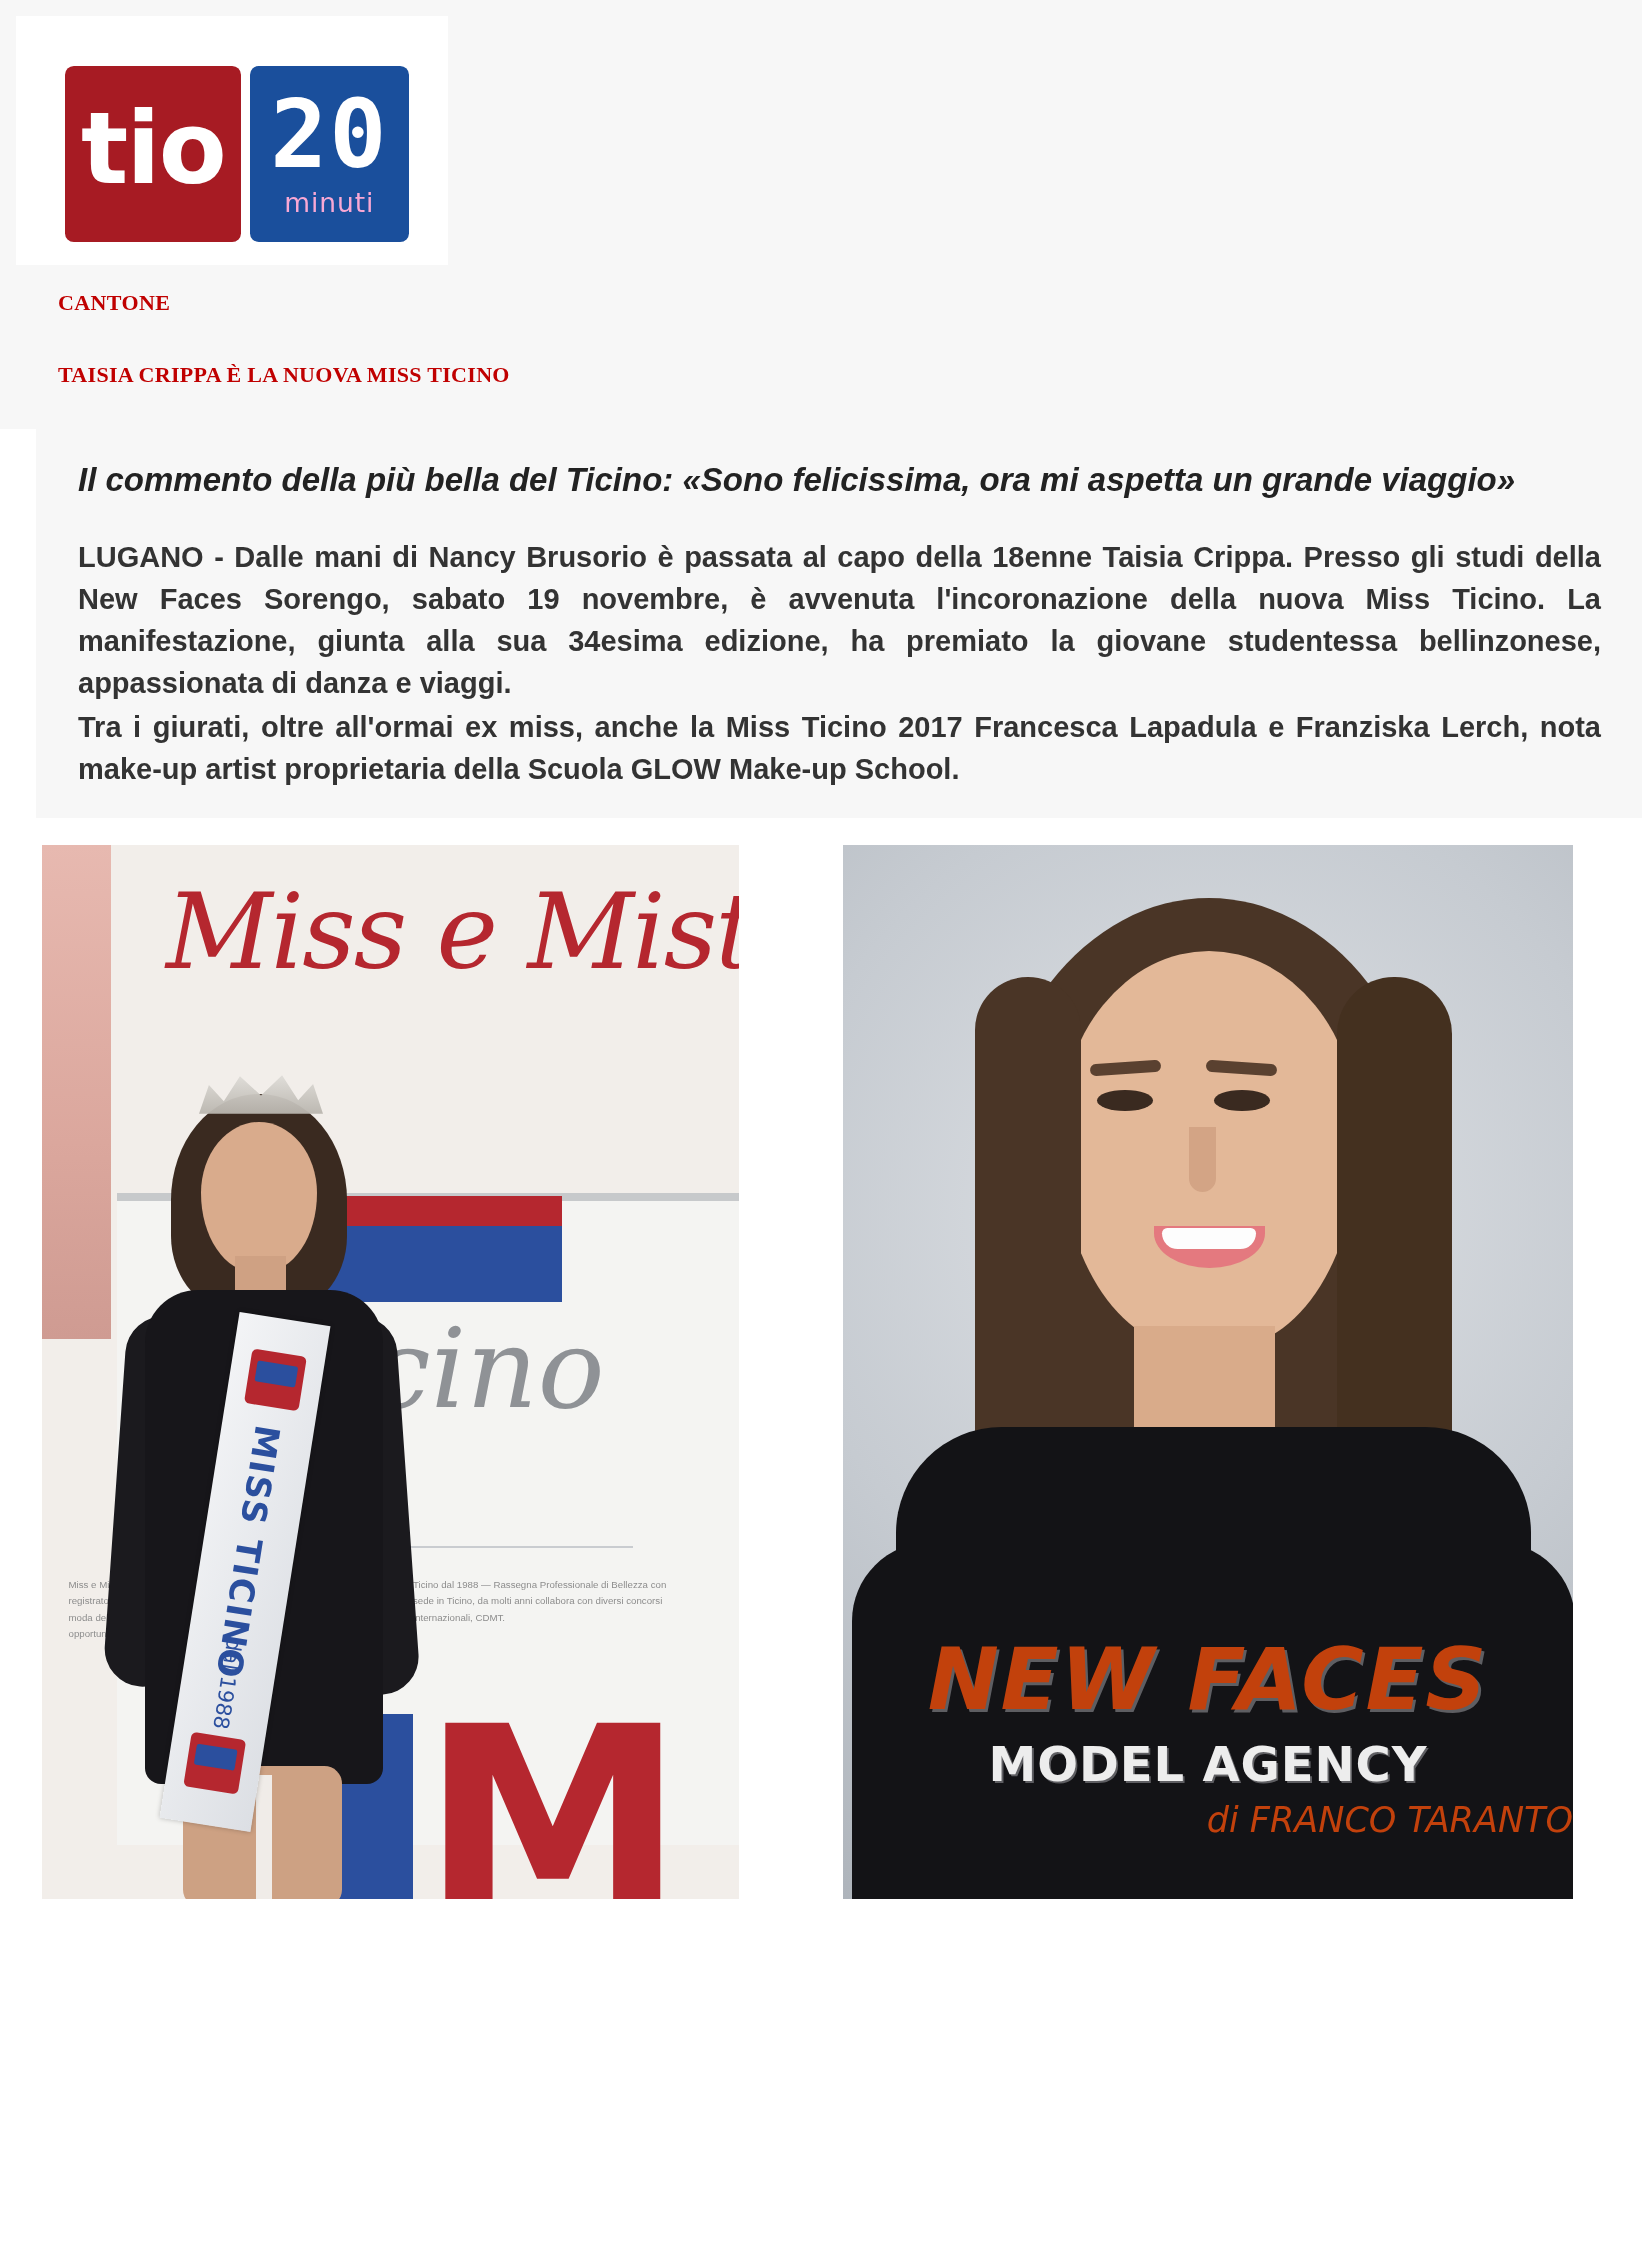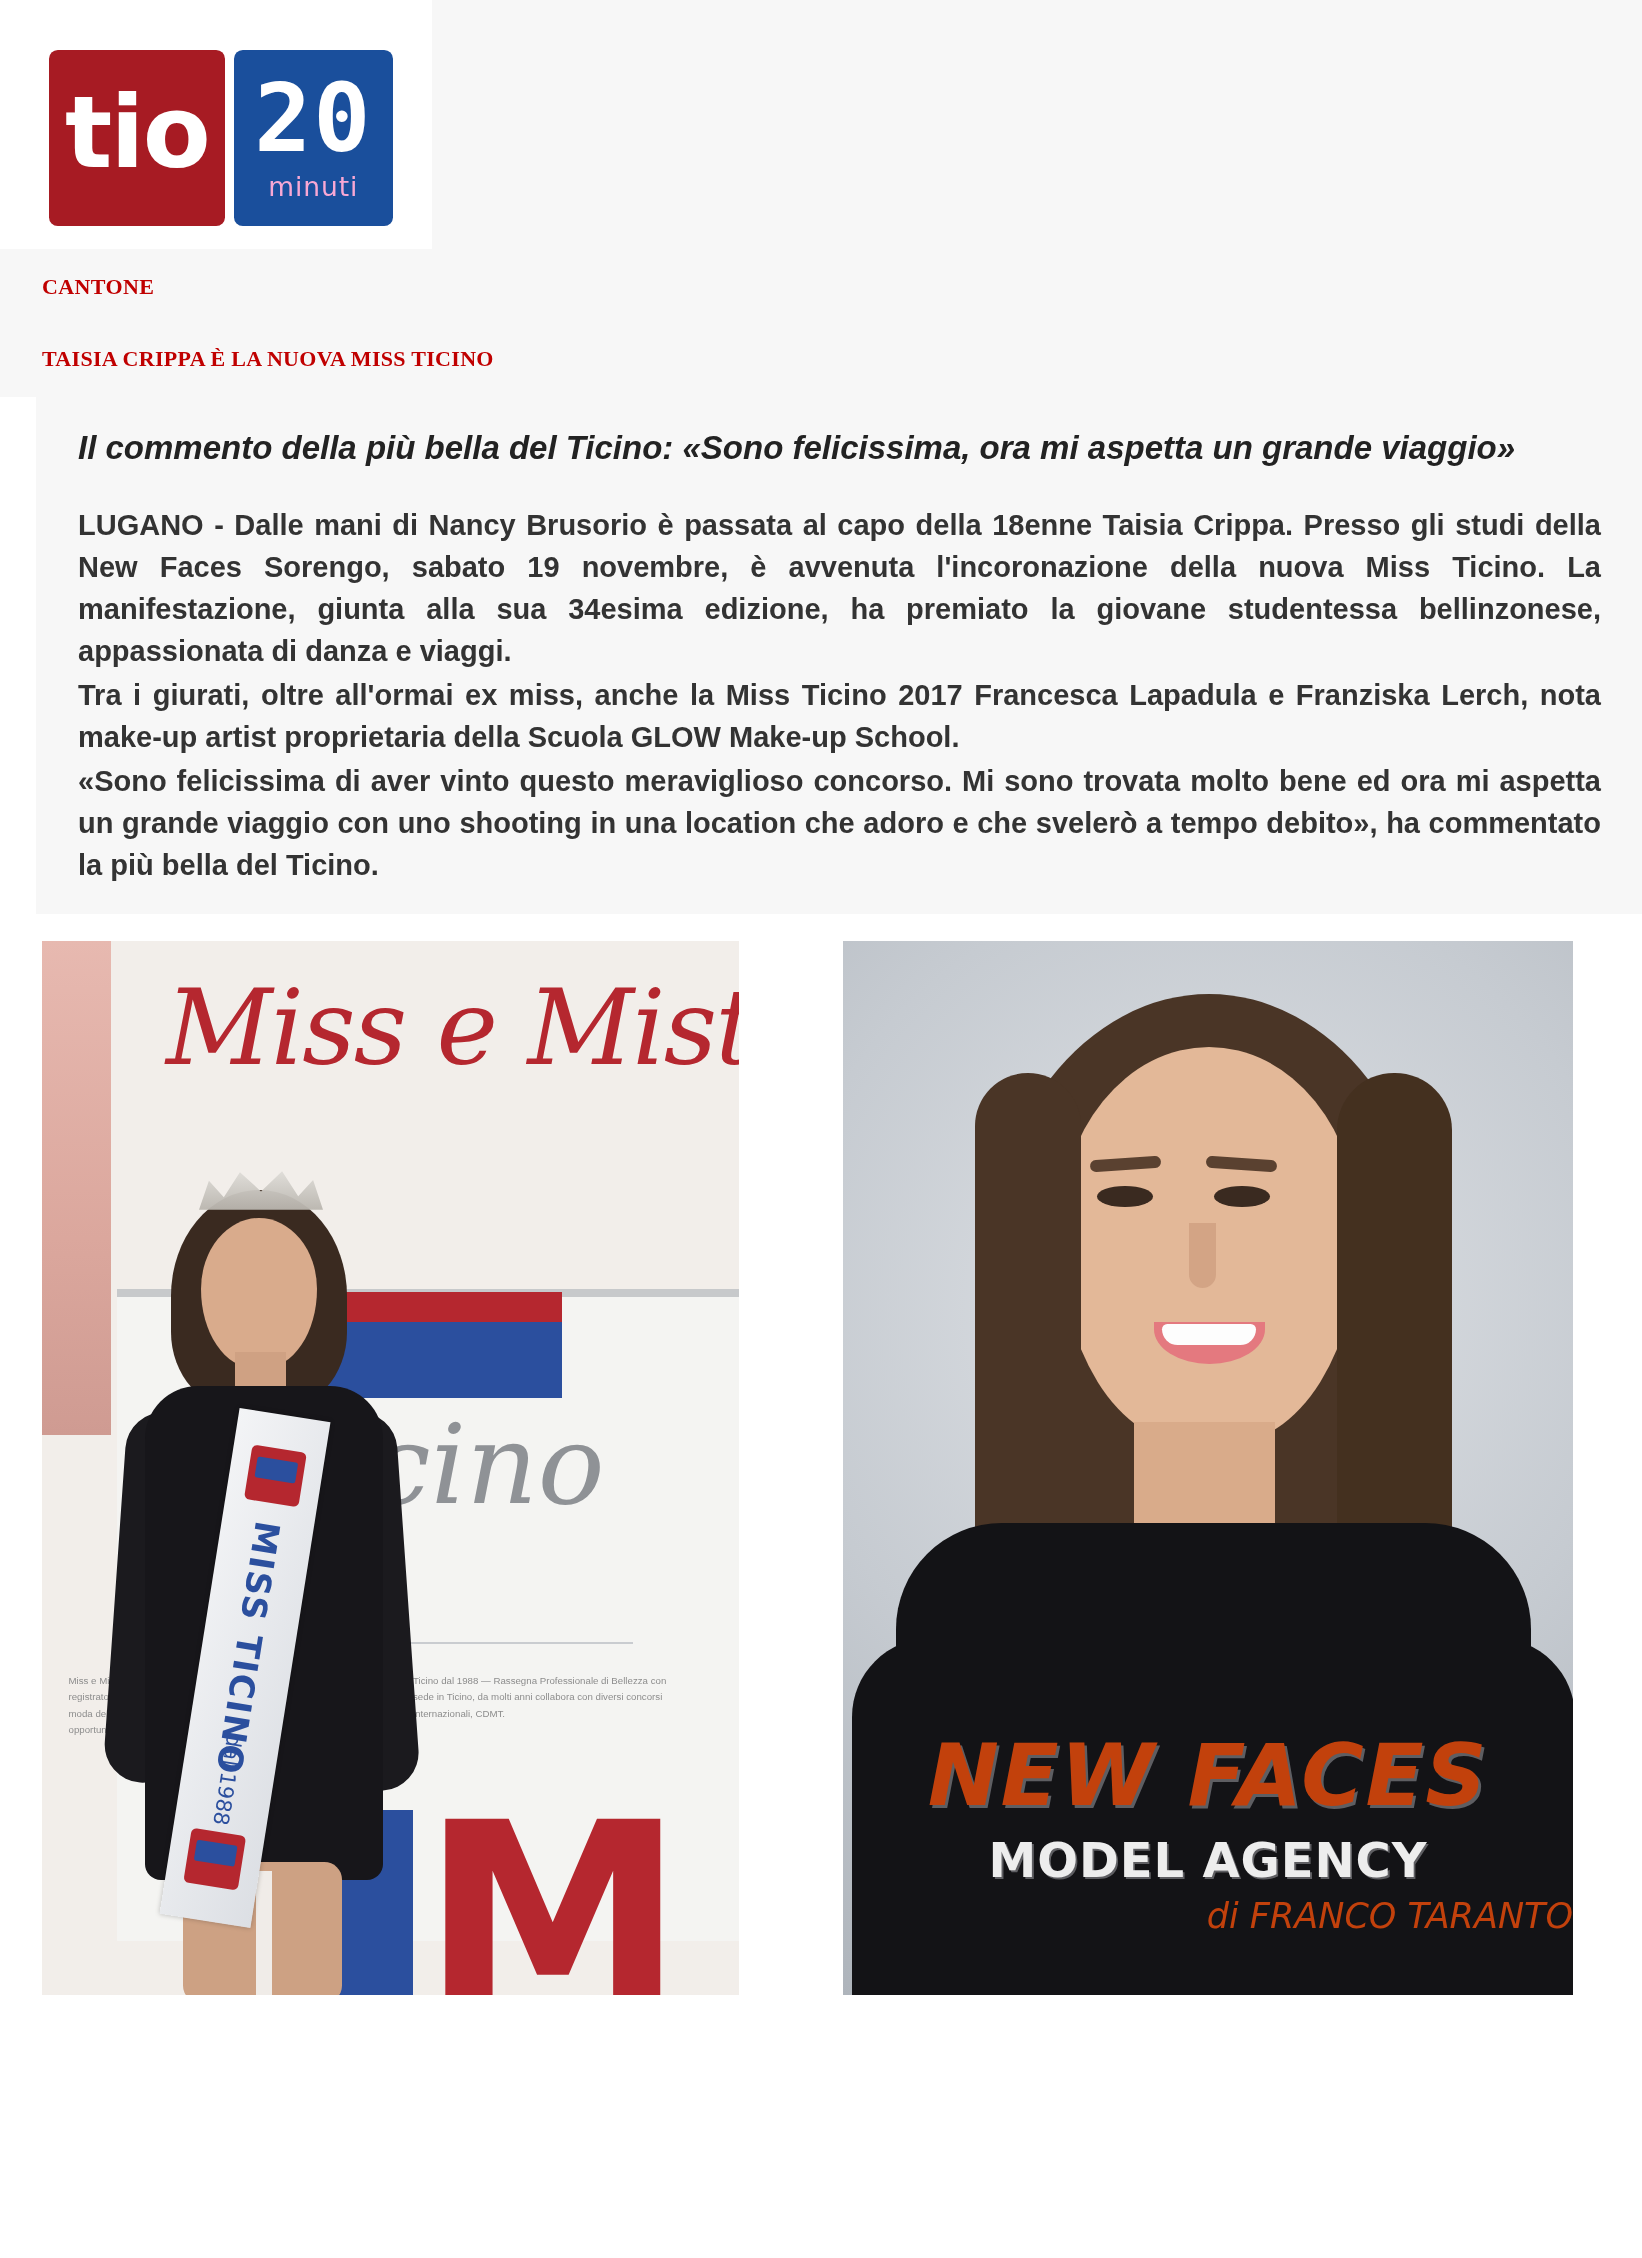--- a/index.html
+++ b/index.html
@@ -14,21 +14,21 @@
   }
   .page {
     width: 1643px;
     position: relative;
     background: #ffffff;
   }
 
   
   .masthead {
     background: #f7f7f7;
-    padding: 0;
+    padding: 16px;
   }
   .logo-wrap {
     display: flex;
     align-items: center;
     gap: 8.8px;
     background: #ffffff;
     width: 432px;
     height: 249px;
     box-sizing: border-box;
     padding: 26.5px 0 0 49px;
@@ -515,21 +515,20 @@
     <div class="kicker-block">
       <div class="kicker">CANTONE</div>
       <div class="overline">TAISIA CRIPPA È LA NUOVA MISS TICINO</div>
     </div>
   </div>
 
   <div class="article">
     <h1 class="subhead">Il commento della più bella del Ticino: «Sono felicissima, ora mi aspetta un grande viaggio»</h1>
     <p class="body-text">LUGANO - Dalle mani di Nancy Brusorio è passata al capo della 18enne Taisia Crippa. Presso gli studi della New Faces Sorengo, sabato 19 novembre, è avvenuta l'incoronazione della nuova Miss Ticino. La manifestazione, giunta alla sua 34esima edizione, ha premiato la giovane studentessa bellinzonese, appassionata di danza e viaggi.</p>
     <p class="body-text">Tra i giurati, oltre all'ormai ex miss, anche la Miss Ticino 2017 Francesca Lapadula e Franziska Lerch, nota make-up artist proprietaria della Scuola GLOW Make-up School.</p>
-    <p class="body-text">«Sono felicissima di aver vinto questo meraviglioso concorso. Mi sono trovata molto bene ed ora mi aspetta un grande viaggio con uno shooting in una location che adoro e che svelerò a tempo debito», ha commentato la più bella del Ticino.</p>
   </div>
 
   <div class="photos">
 
     <div class="photo photo-left">
       <div class="pw-bg"></div>
       <div class="pw-pinkstripe"></div>
       <div class="pw-script">Miss e Mister</div>
       <div class="pw-blueblock"></div>
       <div class="pw-bluebar"></div>

